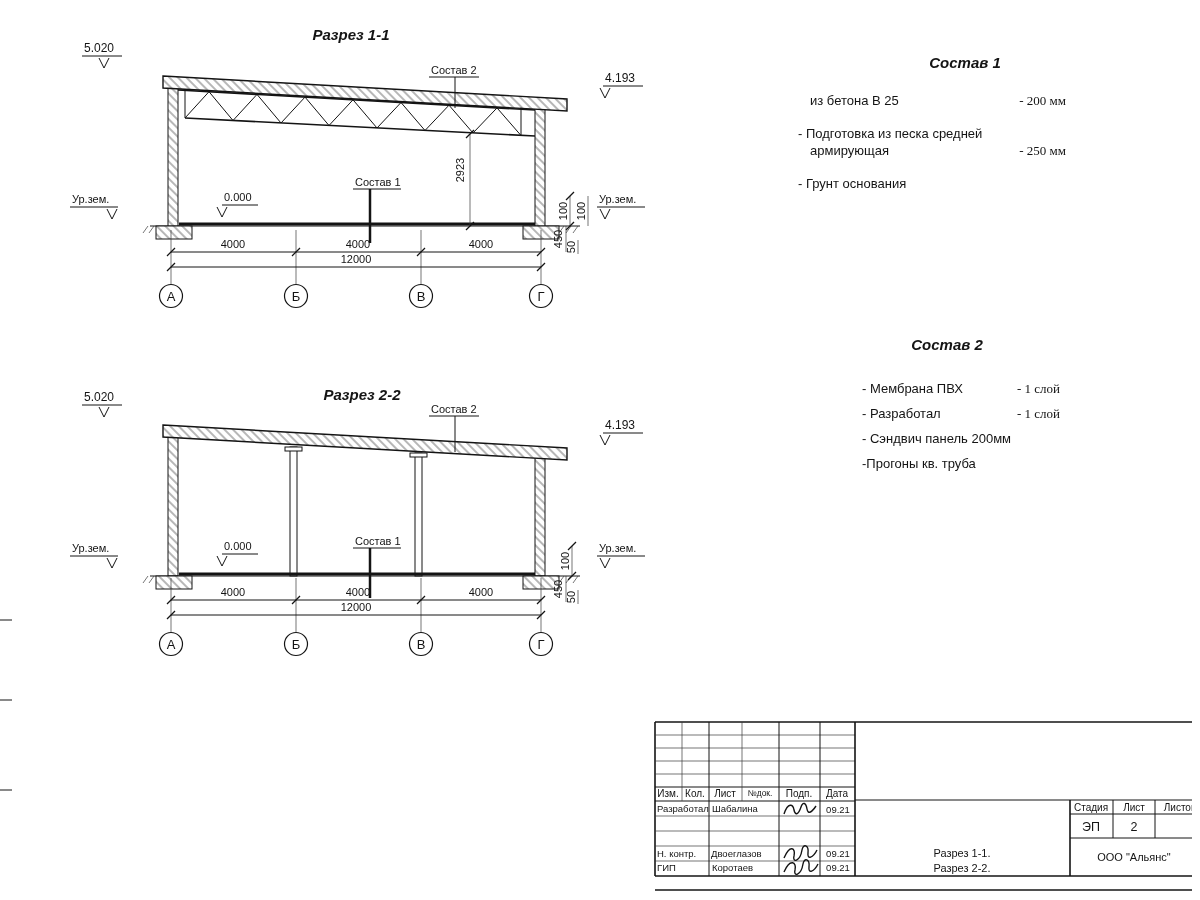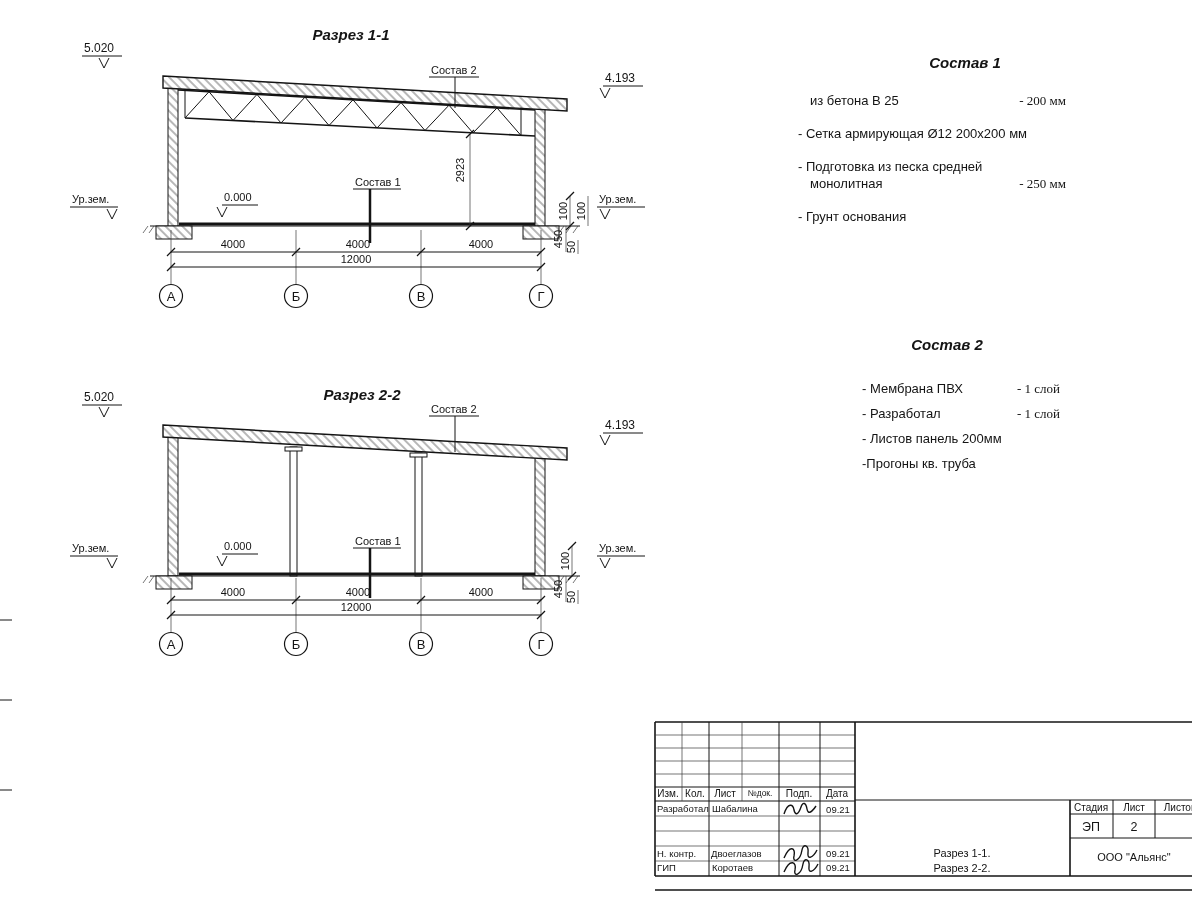--- a/index.html
+++ b/index.html
@@ -310,27 +310,22 @@
 </svg>
 
 <div class="spec-title" style="left:870px;top:54px;width:190px;">Состав 1</div>
 
 <div class="spec" style="left:798px;top:92px;width:268px;">
   <div class="spec-item s1-item">
     <div class="l2">из бетона В 25</div>
     <span class="val">- 200 мм</span>
   </div>
   <div class="spec-item s1-item">
-    <div class="l1">- Сетка армирующая Ø12 200x200 мм</div>
-    <div class="l2"></div>
-    <span class="val"></span>
-  </div>
-  <div class="spec-item s1-item">
     <div class="l1">- Подготовка из песка средней</div>
-    <div class="l2">монолитная</div>
+    <div class="l2">армирующая</div>
     <span class="val">- 250 мм</span>
   </div>
   <div class="spec-item s1-item">
     <div class="l1">- Грунт основания</div>
     <div class="l2"></div>
     <span class="val"></span>
   </div>
 </div>
 
 <div class="spec-title" style="left:852px;top:336px;width:190px;">Состав 2</div>
@@ -338,21 +333,21 @@
 <div class="spec" style="left:862px;top:380px;width:198px;">
   <div class="spec-item s2-item">
     <div class="l1">- Мембрана ПВХ</div>
     <span class="val">- 1 слой</span>
   </div>
   <div class="spec-item s2-item">
     <div class="l1">- Разработал</div>
     <span class="val">- 1 слой</span>
   </div>
   <div class="spec-item s2-item">
-    <div class="l1">- Листов панель 200мм</div>
+    <div class="l1">- Сэндвич панель 200мм</div>
     <span class="val"></span>
   </div>
   <div class="spec-item s2-item">
     <div class="l1">-Прогоны кв. труба</div>
     <span class="val"></span>
   </div>
 </div>
 
 </div>
 

